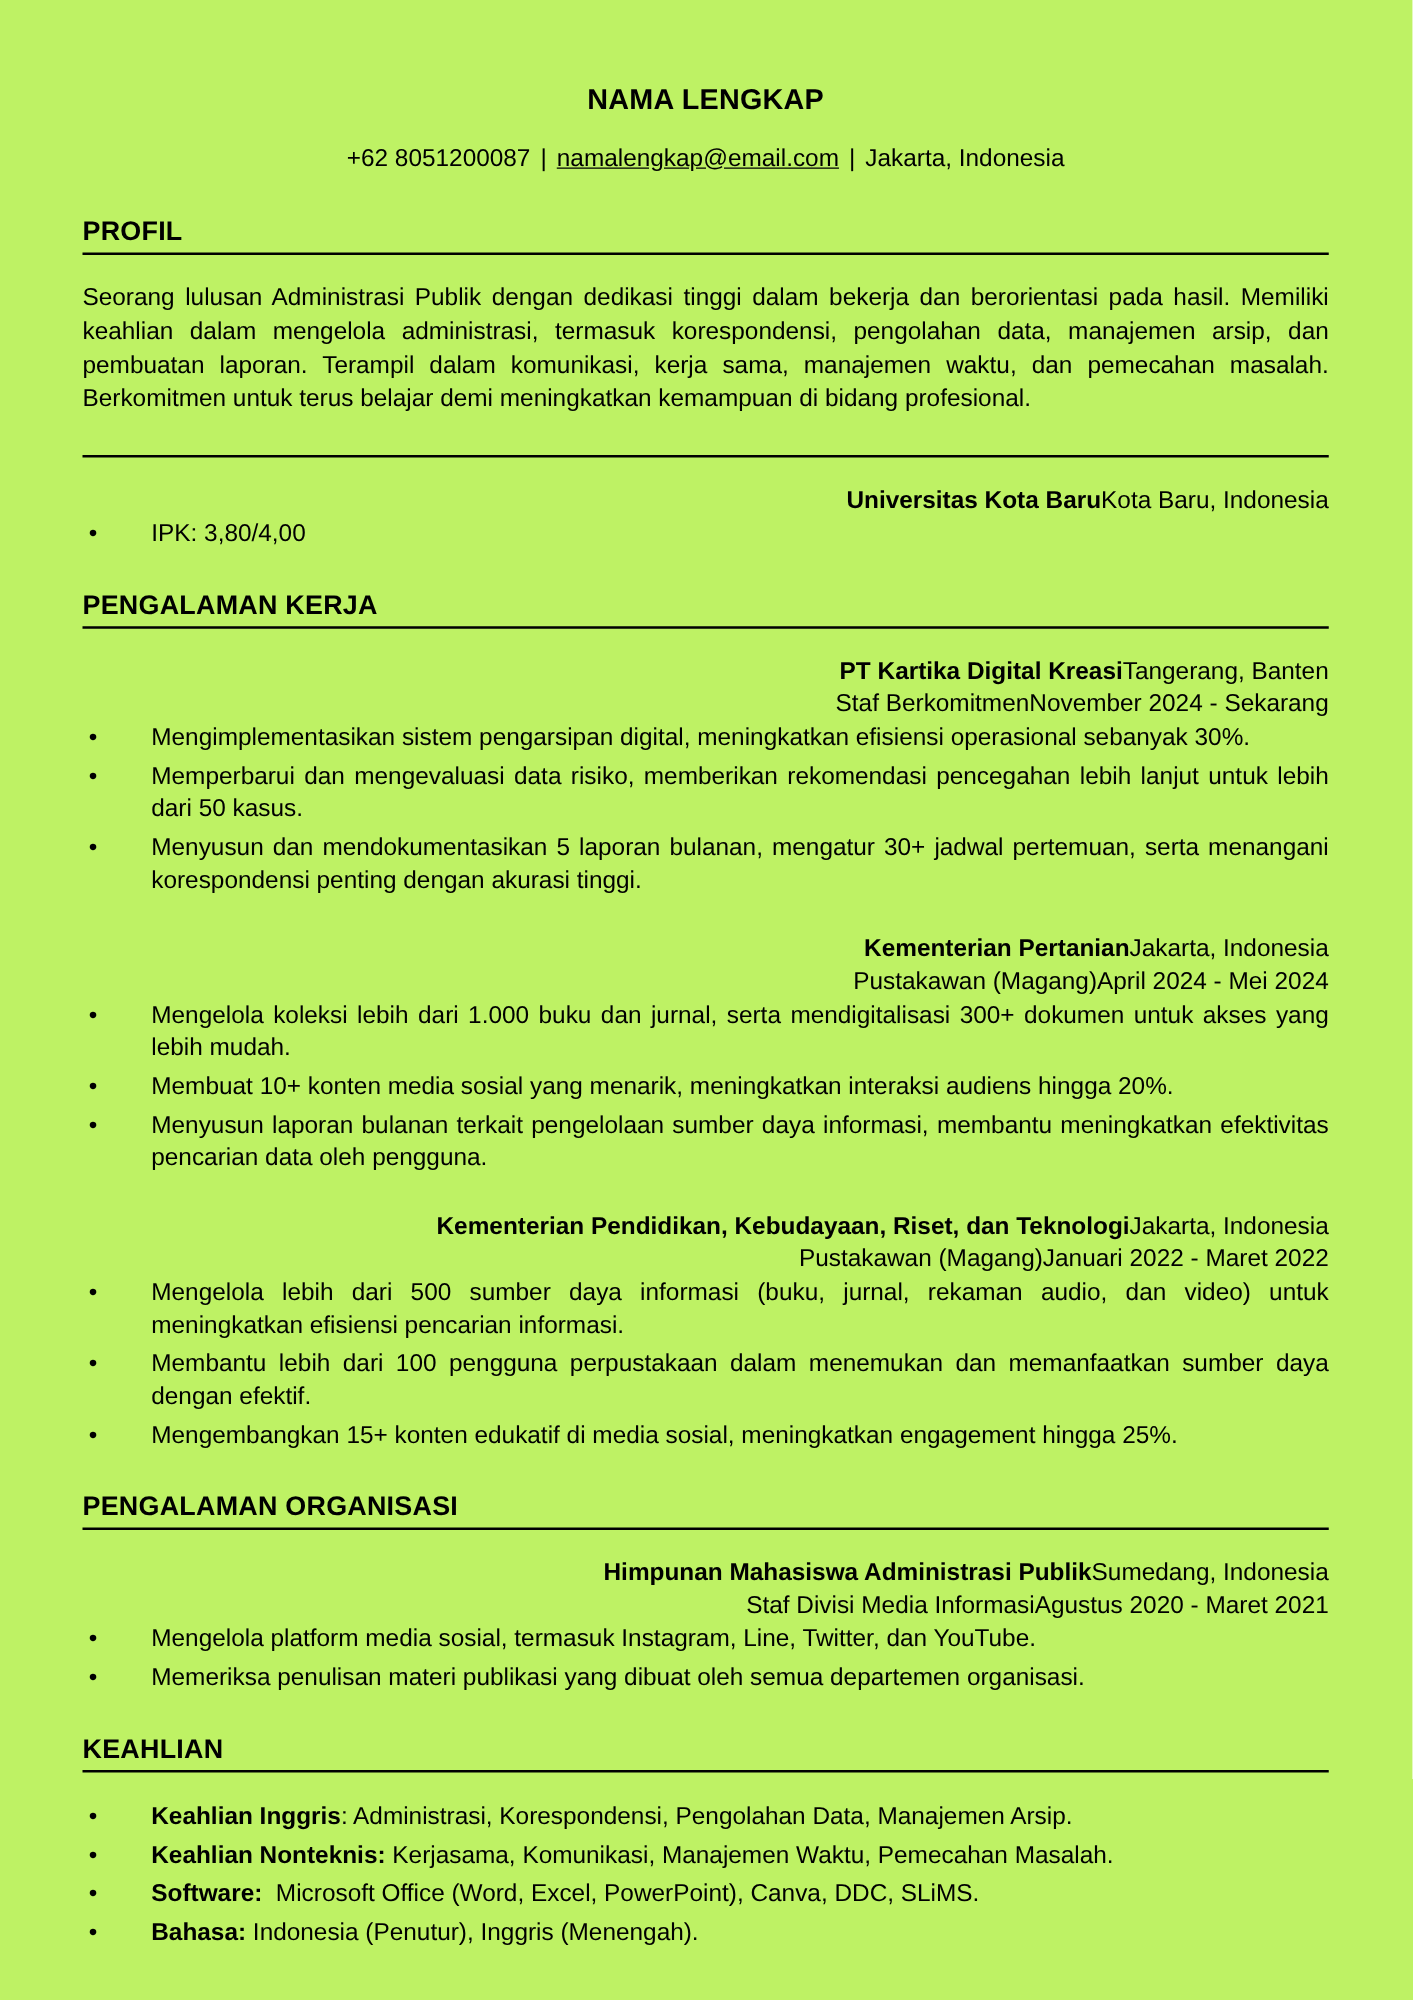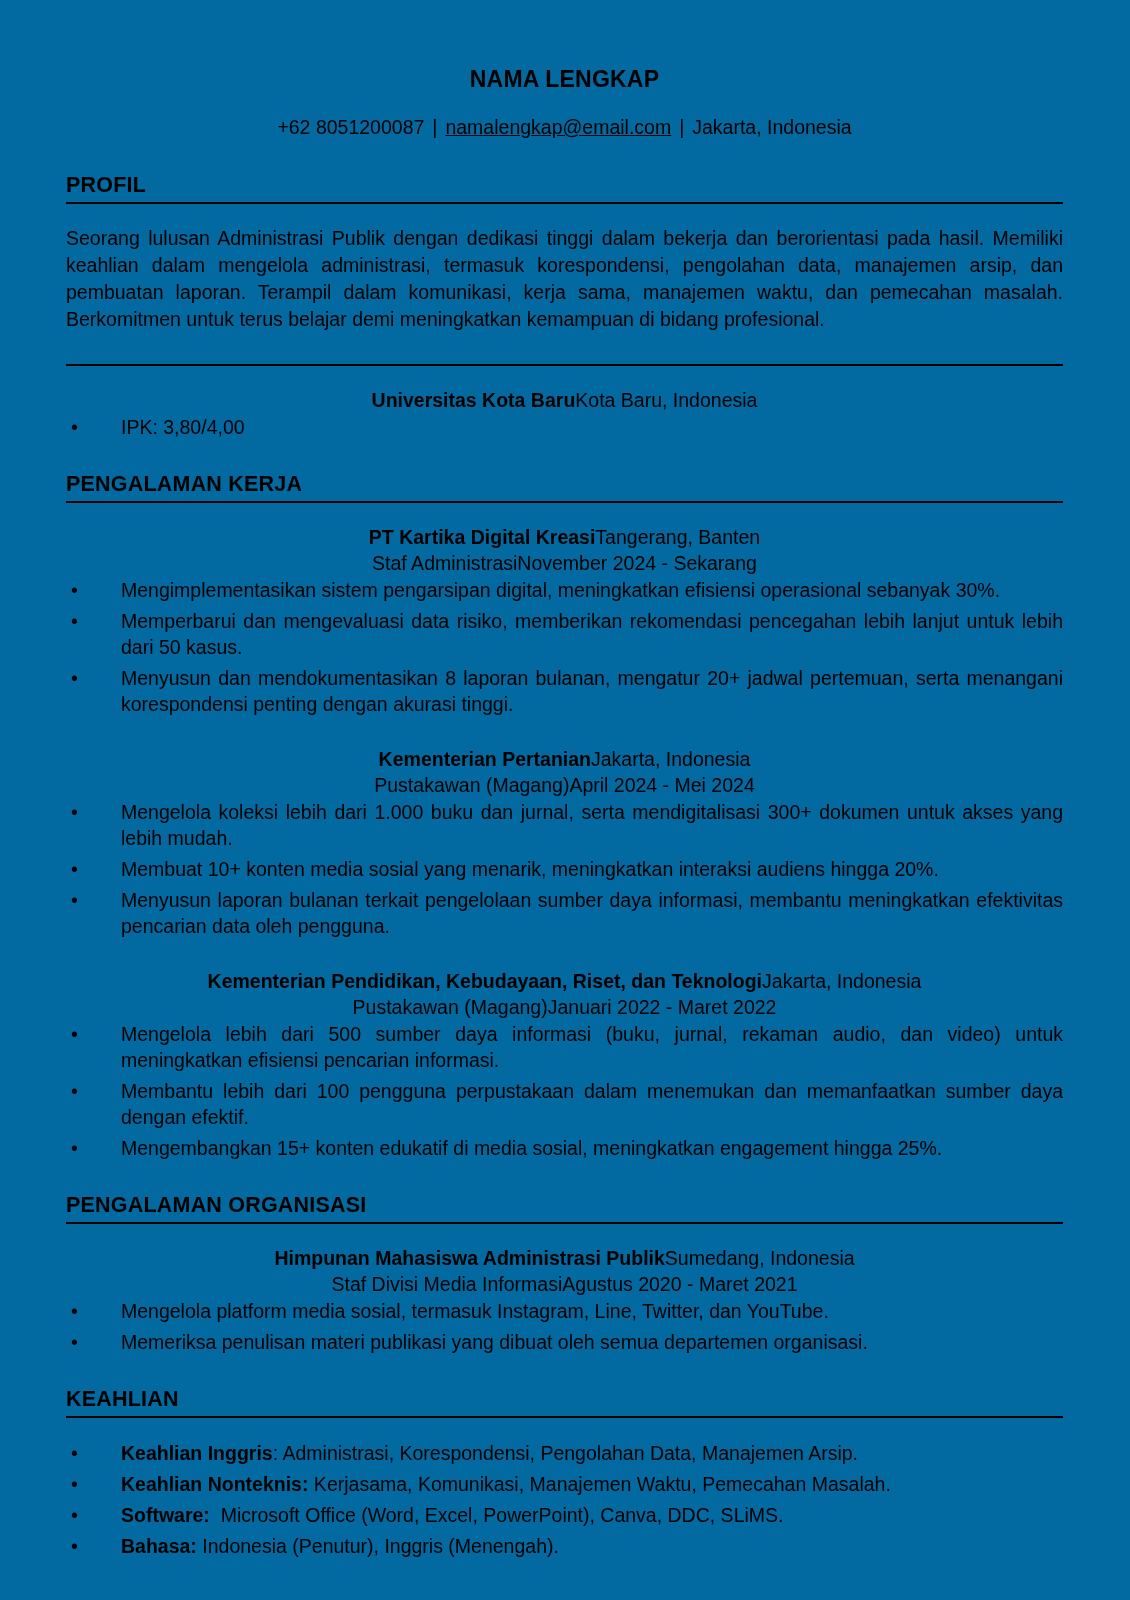--- a/index.html
+++ b/index.html
@@ -1,21 +1,21 @@
 <!DOCTYPE html>
 <html><head>
 <meta charset="utf-8">
 <style>
   * { margin: 0; padding: 0; box-sizing: border-box; }
   html, body { background: #ffffff; }
   .page {
     width: 1130px;
     height: 1600px;
     margin: 0 auto;
-    background: #0369a1;
+    background: #bef264;
     color: #000000;
     font-family: "Liberation Sans", "DejaVu Sans", sans-serif;
     font-size: 19.5px;
     line-height: 26px;
     padding: 66px 67px 40px 66px;
     overflow: hidden;
   }
 
   
   .resume-header { text-align: center; }
@@ -43,21 +43,21 @@
     margin: 3px 0 0 0;
   }
   .section-body { padding-top: 21px; }
 
   .profile-text { text-align: justify; line-height: 27px; }
 
   
   .entry + .entry { margin-top: 29px; }
   .entry-row {
     display: flex;
-    justify-content: center;
+    justify-content: flex-end;
     align-items: baseline;
     line-height: 26px;
   }
   .entry-org { font-weight: bold; }
   .entry-loc, .entry-period { text-align: right; white-space: nowrap; }
 
   
   .bullets { margin-top: 1px; }
   .bullet-row { display: flex; }
   .bullet-row + .bullet-row { margin-top: 5px; }
@@ -110,35 +110,35 @@
     <div class="section-title">PENGALAMAN KERJA</div>
     <hr class="section-rule">
     <div class="section-body">
 
       <div class="entry">
         <div class="entry-row">
           <span class="entry-org">PT Kartika Digital Kreasi</span>
           <span class="entry-loc">Tangerang, Banten</span>
         </div>
         <div class="entry-row">
-          <span class="entry-role">Staf Administrasi</span>
+          <span class="entry-role">Staf Berkomitmen</span>
           <span class="entry-period">November 2024 - Sekarang</span>
         </div>
         <div class="bullets">
           <div class="bullet-row">
             <span class="bullet-glyph">•</span>
             <span class="bullet-text">Mengimplementasikan sistem pengarsipan digital, meningkatkan efisiensi operasional sebanyak 30%.</span>
           </div>
           <div class="bullet-row">
             <span class="bullet-glyph">•</span>
             <span class="bullet-text">Memperbarui dan mengevaluasi data risiko, memberikan rekomendasi pencegahan lebih lanjut untuk lebih dari 50 kasus.</span>
           </div>
           <div class="bullet-row">
             <span class="bullet-glyph">•</span>
-            <span class="bullet-text">Menyusun dan mendokumentasikan 8 laporan bulanan, mengatur 20+ jadwal pertemuan, serta menangani korespondensi penting dengan akurasi tinggi.</span>
+            <span class="bullet-text">Menyusun dan mendokumentasikan 5 laporan bulanan, mengatur 30+ jadwal pertemuan, serta menangani korespondensi penting dengan akurasi tinggi.</span>
           </div>
         </div>
       </div>
 
       <div class="entry">
         <div class="entry-row">
           <span class="entry-org">Kementerian Pertanian</span>
           <span class="entry-loc">Jakarta, Indonesia</span>
         </div>
         <div class="entry-row">

